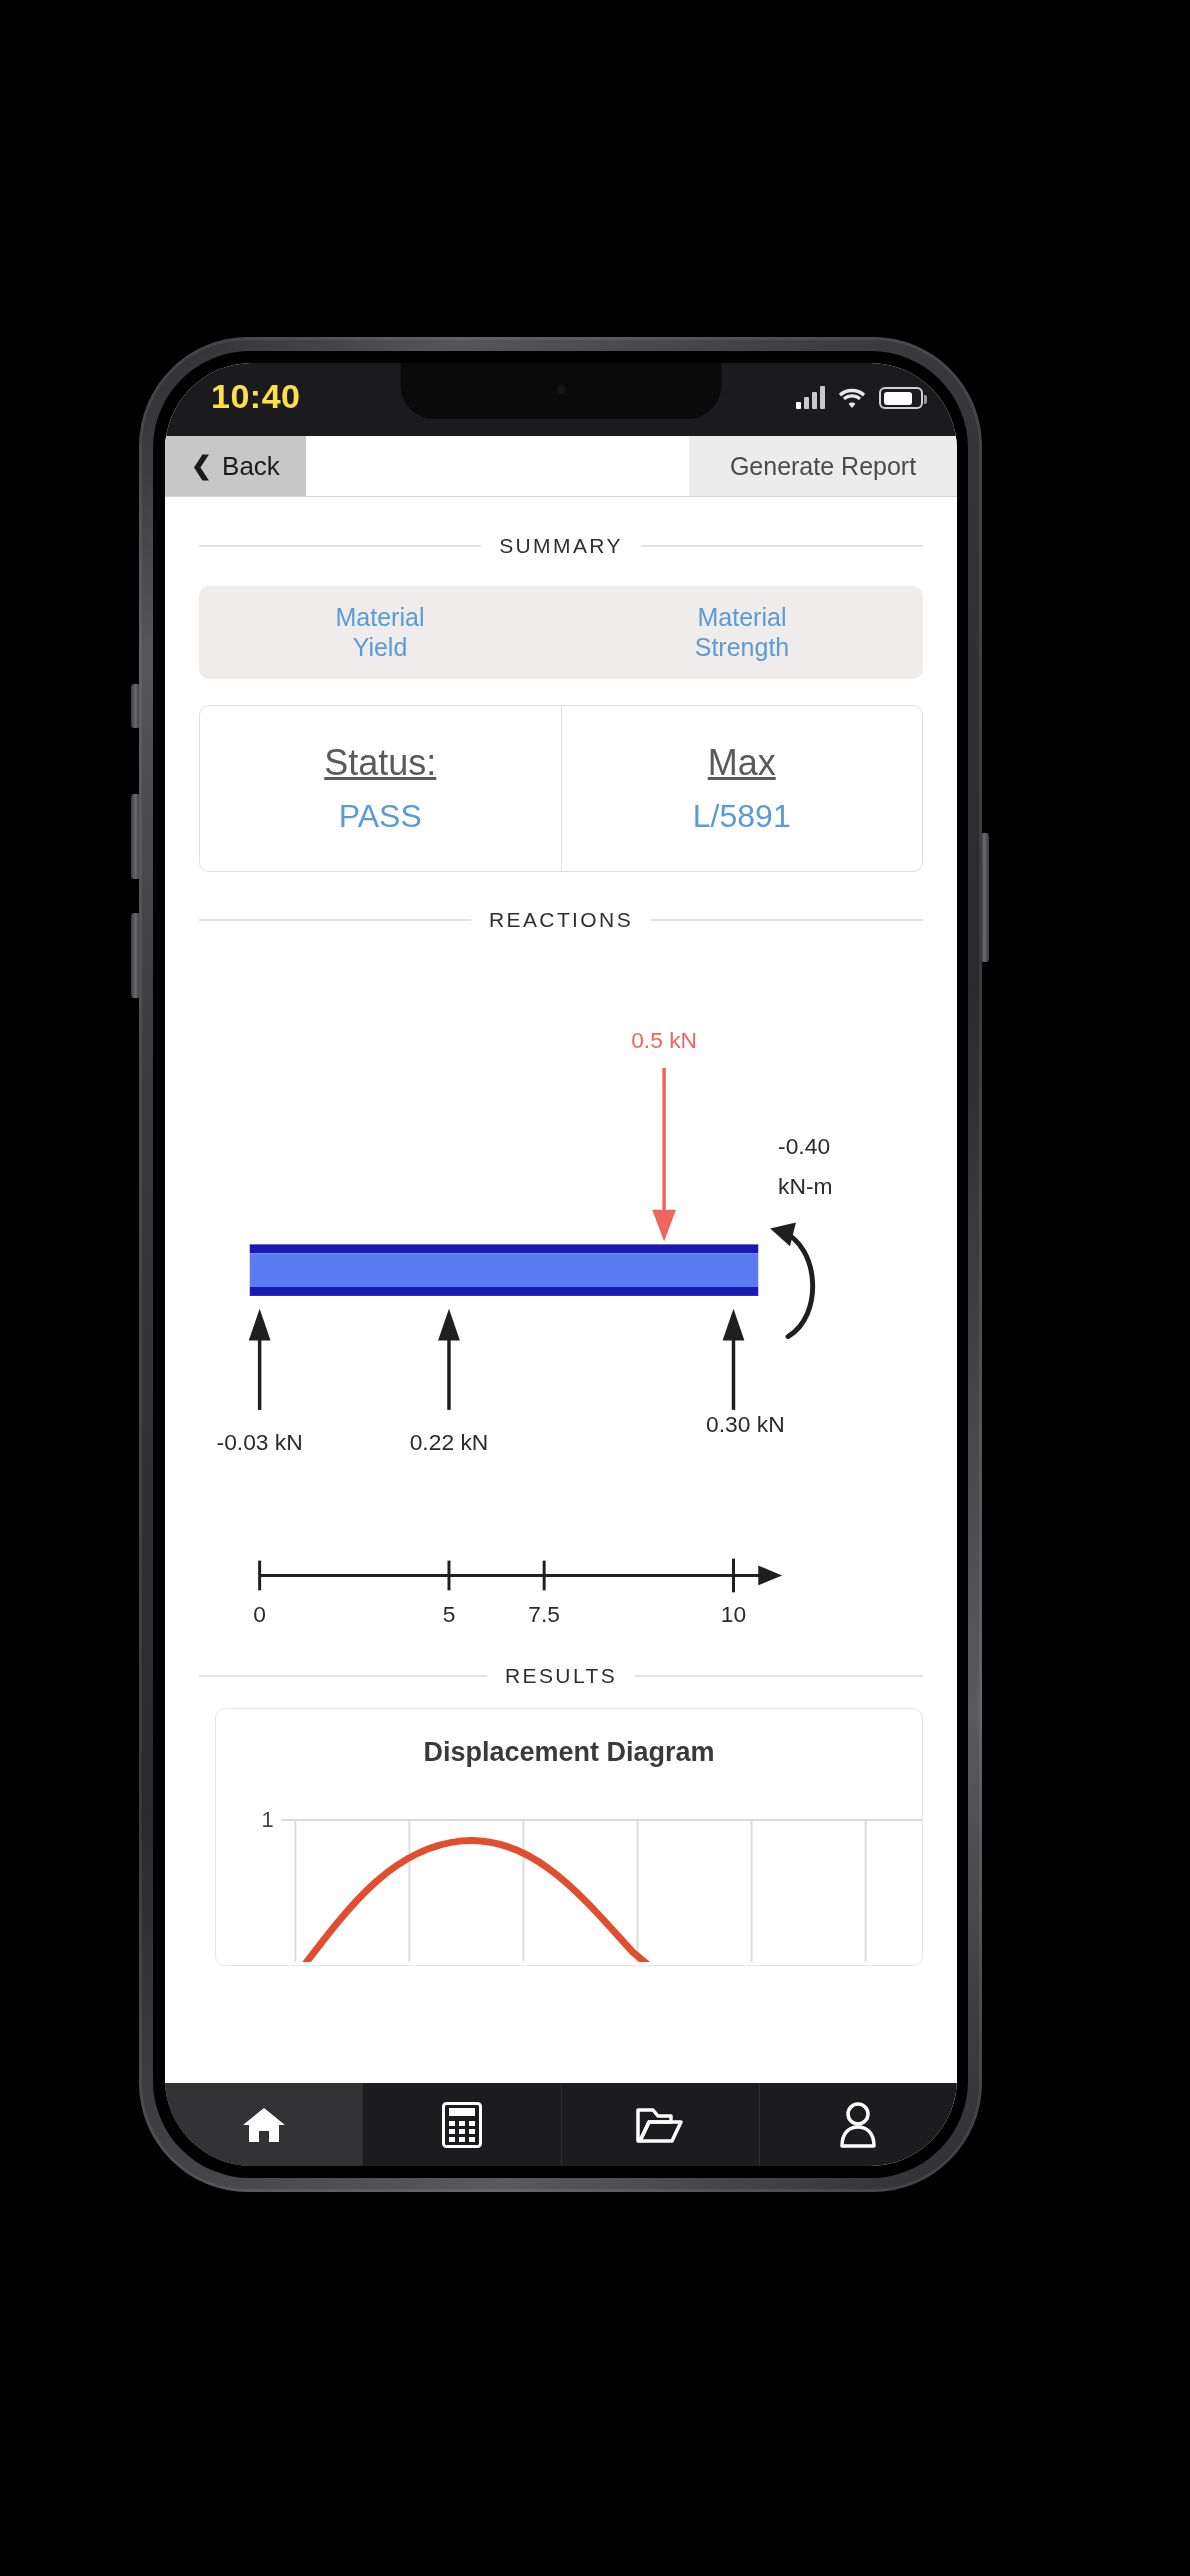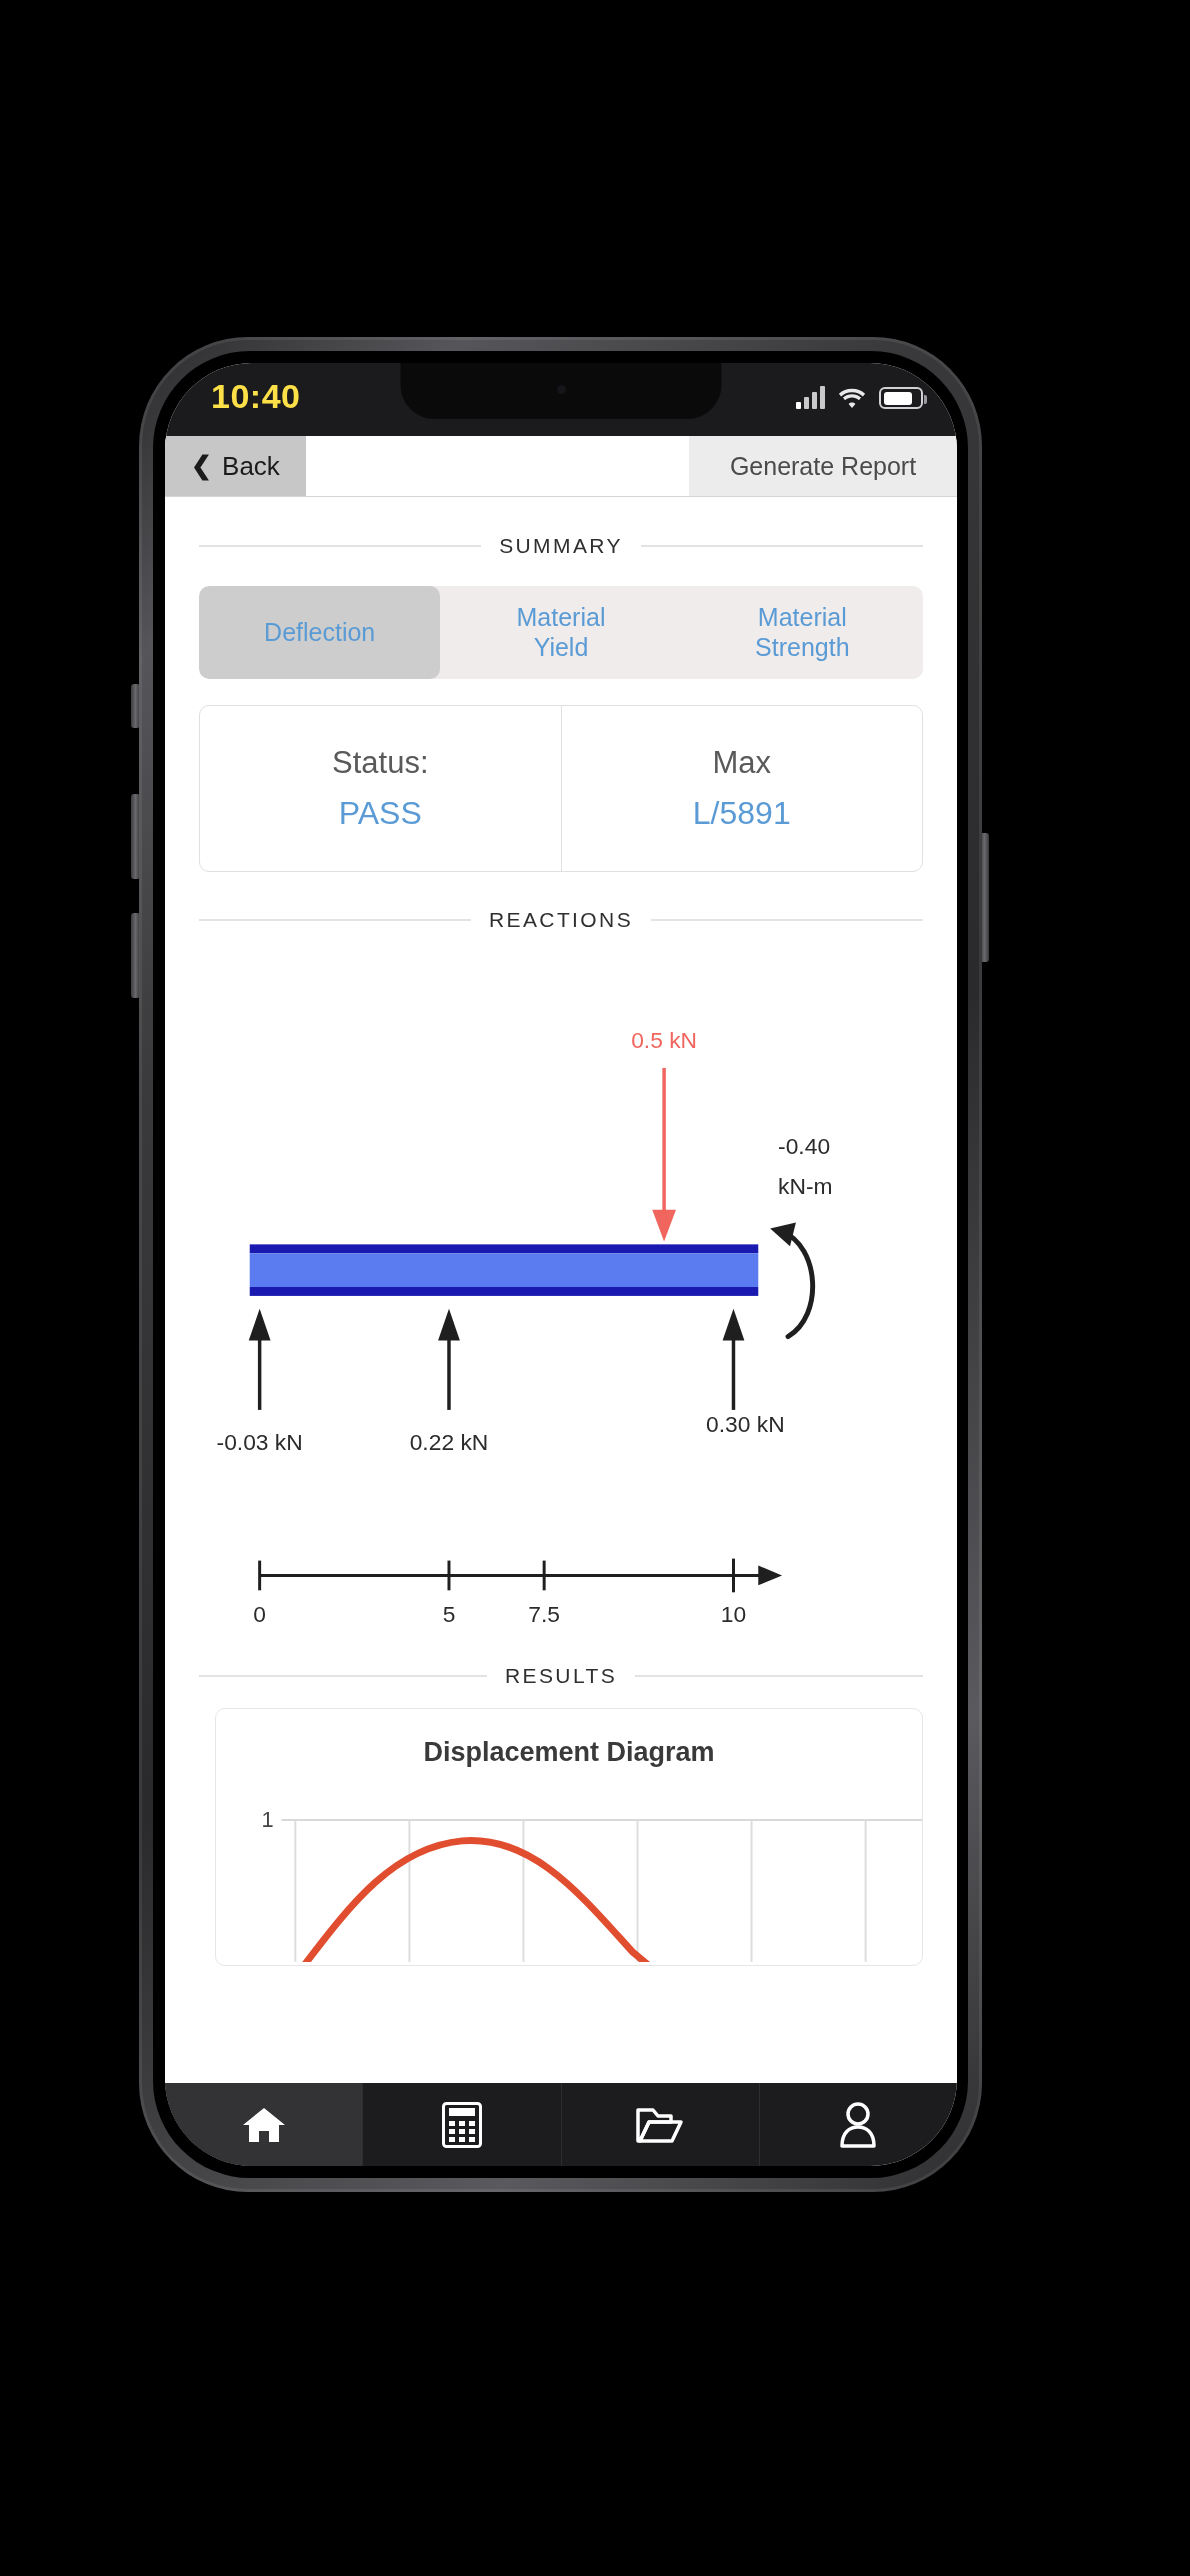--- a/index.html
+++ b/index.html
@@ -118,21 +118,21 @@
 
   
   .stats {
     display:flex; margin:26px 34px 0 34px;
     border:1.5px solid #e0e0e0; border-radius:10px; overflow:hidden;
     height:167px; background:#fff;
   }
   .stat { flex:1; display:flex; flex-direction:column; align-items:center; justify-content:center; gap:14px;
           border-right:1.5px solid #e0e0e0; }
   .stat:last-child{ border-right:none;text-align:right; }
-  .stat .k{ font-size:31px; color:#5a5a5a; }
+  .stat .k{ font-size:36px; color:#5a5a5a;text-decoration:underline; }
   .stat .v{ font-size:32px; color:#5b9bd5; }
 
   
   .reactions-wrap{ position:relative; margin:12px 0 0 0; height:684px; }
   .reactions-wrap svg{ display:block; }
 
   
   .result-card{
     margin:20px 34px 0 50px; border:1.5px solid #e6e6e6; border-radius:10px;
     background:#fff; height:258px; position:relative; overflow:hidden;
@@ -200,23 +200,20 @@
 
         <div class="content">
 
           <div class="section-head">
             <div class="rule"></div>
             <div class="txt">SUMMARY</div>
             <div class="rule"></div>
           </div>
 
           <div class="tabs">
-            <div class="tab active">
-              <span>Deflection</span>
-            </div>
             <div class="tab">
               <span>
                 <span>Material</span><br><span>Yield</span>
               </span>
             </div>
             <div class="tab">
               <span>
                 <span>Material</span><br><span>Strength</span>
               </span>
             </div>

